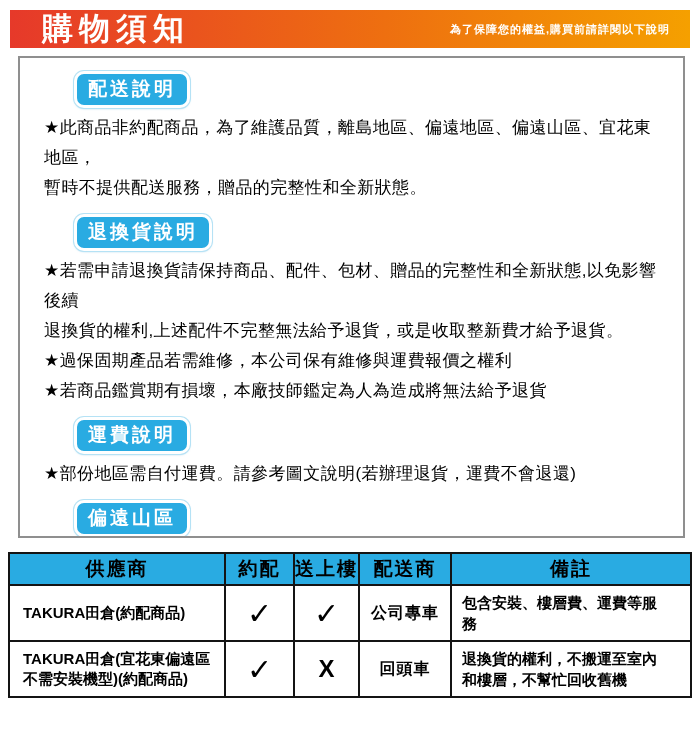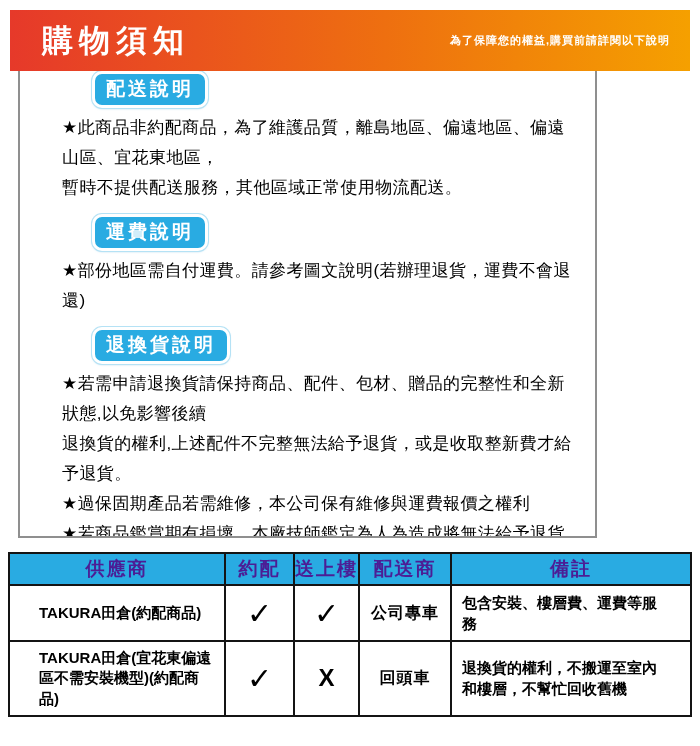--- a/index.html
+++ b/index.html
@@ -11,41 +11,41 @@
   }
   .page {
     position:relative;
     width:700px; height:746px;
     background:#fff;
     overflow:hidden;
   }
 
   
   .header-band {
-    position:absolute; left:10px; top:10px; width:680px; height:61px;
+    position:absolute; left:10px; top:10px; width:680px; height:38px;
     background:linear-gradient(90deg, var(--grad-left,#e6392a) 0%, var(--grad-mid,#ee6f10) 55%, var(--grad-right,#f5a000) 100%);
     display:flex; align-items:center;
     z-index:2;
   }
   .header-title {
     color:#fff; font-size:31px; font-weight:bold;
     letter-spacing:6px; margin-left:32px; white-space:nowrap;
   }
   .header-subtitle {
     color:#fff; font-size:11px; font-weight:bold;
     margin-left:auto; margin-right:20px; letter-spacing:1px; white-space:nowrap;
   }
 
   
   .notice-box {
-    position:absolute; left:18px; top:56px; width:579px; height:482px;
+    position:absolute; left:18px; top:56px; width:667px; height:482px;
     border:2px solid var(--box-border,#8f8f8f);
     background:#fff;
     z-index:1;
-    padding:6px 18px 0 42px;
+    padding:6px 18px 0 24px;
     overflow:hidden;
   }
   .section { margin-bottom:4px; }
   .section-label {
     display:inline-block;
     background:var(--label-blue,#29abe2);
     color:#fff;
     font-size:19px; font-weight:bold; letter-spacing:3px;
     padding:2px 11px 3px 11px;
     border:3px solid #fff;
@@ -65,31 +65,31 @@
     position:absolute; left:8px; top:552px; width:684px;
     border-collapse:collapse; table-layout:fixed;
     z-index:1;
     background:#fff;
   }
   .delivery-table th, .delivery-table td {
     border:2px solid var(--table-border,#141414);
   }
   .delivery-table th {
     background:var(--table-header-blue,#29abe2);
-    color:#4c1d95; font-size:19px; font-weight:bold;
+    color:#000000; font-size:19px; font-weight:bold;
     height:32px; letter-spacing:2px;
   }
   .delivery-table td { font-weight:bold; }
   .col-supplier { width:216px; }
   .col-appointment { width:69px; }
   .col-upstairs { width:65px; }
   .col-carrier { width:92px; }
   td.cell-supplier {
     font-size:15px; line-height:1.35;
-    padding:6px 6px 6px 29px; text-align:left;
+    padding:6px 6px 6px 13px; text-align:left;
   }
   td.cell-mark {
     text-align:center; vertical-align:middle;
   }
   td.cell-mark.check { font-size:30px; font-weight:bold; }
   td.cell-mark.cross { font-size:24px; font-weight:bold; }
   td.cell-carrier {
     text-align:center; font-size:16px; letter-spacing:1px;
   }
   td.cell-note {
@@ -109,38 +109,38 @@
     <span class="header-title">購物須知</span>
     <span class="header-subtitle">為了保障您的權益,購買前請詳閱以下說明</span>
   </div>
 
   <div class="notice-box">
     <div id="sections">
   <section class="section">
     <div class="section-label">配送說明</div>
     <div class="section-lines">
             <div class="section-line">★此商品非約配商品，為了維護品質，離島地區、偏遠地區、偏遠山區、宜花東地區，</div>
-            <div class="section-line">暫時不提供配送服務，其他區域正常使用物流配送。</div>
-          </div>
-  </section>
-
-  <section class="section">
-    <div class="section-label">運費說明</div>
-    <div class="section-lines">
-            <div class="section-line">★部份地區需自付運費。請參考圖文說明(若辦理退貨，運費不會退還)</div>
+            <div class="section-line">暫時不提供配送服務，贈品的完整性和全新狀態。</div>
           </div>
   </section>
 
   <section class="section">
     <div class="section-label">退換貨說明</div>
     <div class="section-lines">
             <div class="section-line">★若需申請退換貨請保持商品、配件、包材、贈品的完整性和全新狀態,以免影響後續</div>
             <div class="section-line">退換貨的權利,上述配件不完整無法給予退貨，或是收取整新費才給予退貨。</div>
             <div class="section-line">★過保固期產品若需維修，本公司保有維修與運費報價之權利</div>
             <div class="section-line">★若商品鑑賞期有損壞，本廠技師鑑定為人為造成將無法給予退貨</div>
+          </div>
+  </section>
+
+  <section class="section">
+    <div class="section-label">運費說明</div>
+    <div class="section-lines">
+            <div class="section-line">★部份地區需自付運費。請參考圖文說明(若辦理退貨，運費不會退還)</div>
           </div>
   </section>
 
   <section class="section">
     <div class="section-label">偏遠山區</div>
     
   </section>
 </div>
   </div>
 

